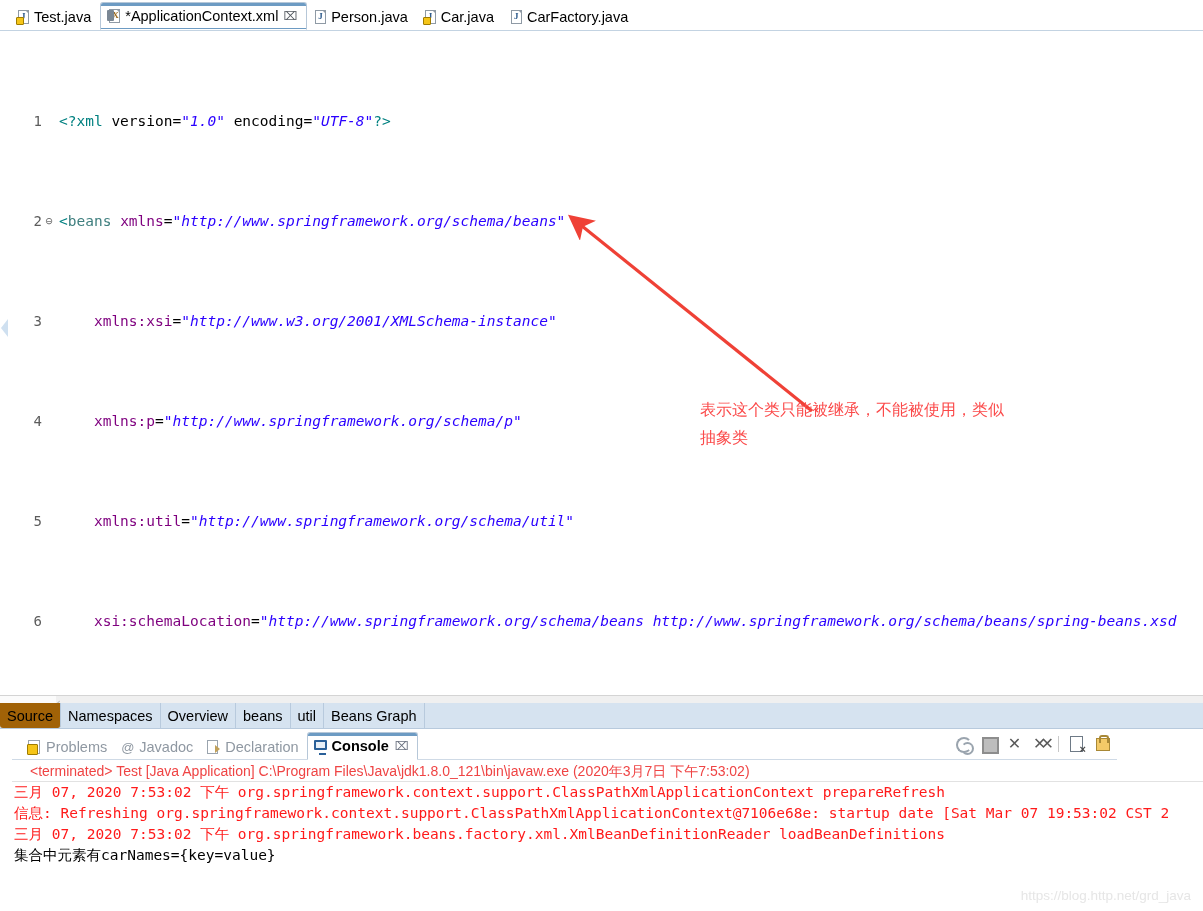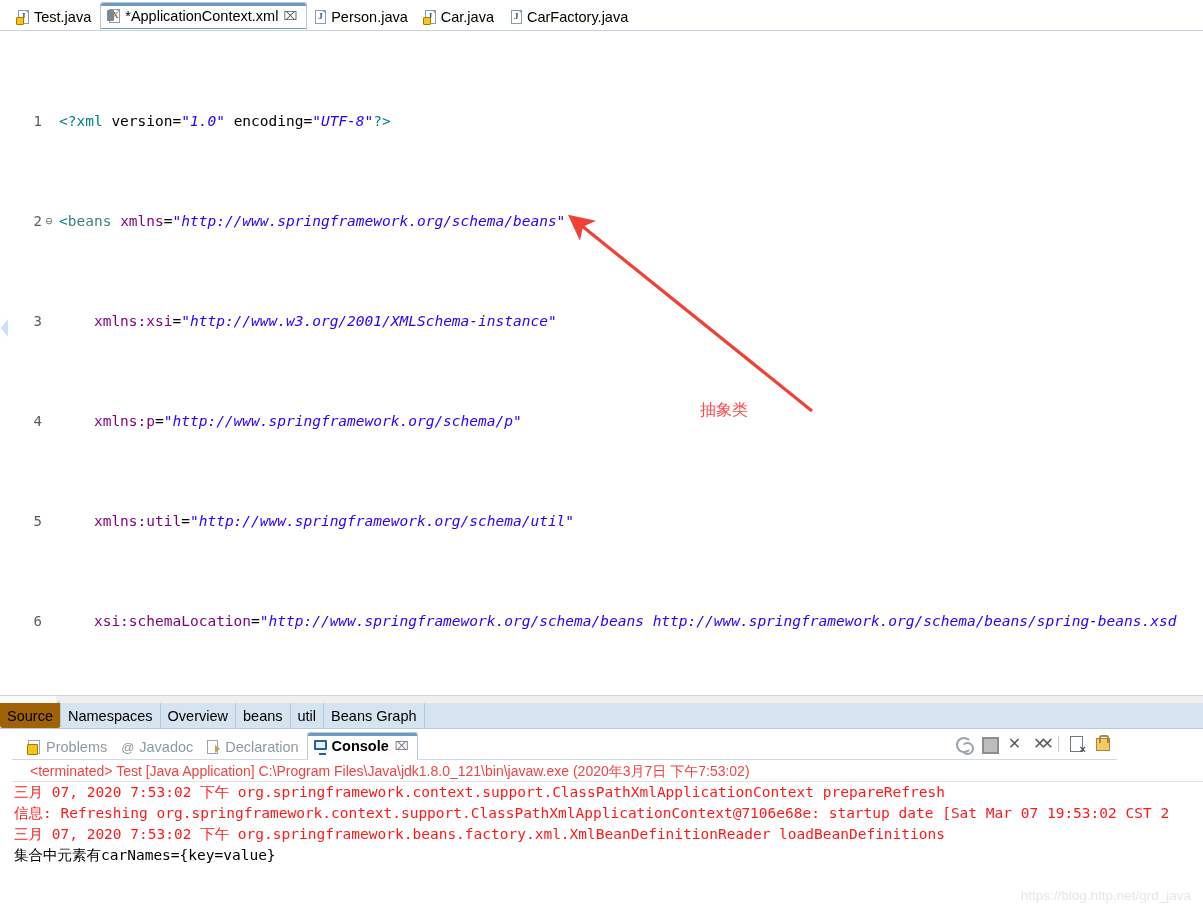--- a/index.html
+++ b/index.html
@@ -493,20 +493,21 @@
   <svg class="arrow-svg" width="1203" height="911">
     <defs>
       <marker id="ah" markerWidth="8" markerHeight="8" refX="6.4" refY="4" orient="auto">
         <path d="M0,0 L8,4 L0,8 L2,4 z" fill="#ef4136"></path>
       </marker>
     </defs>
     <path d="M812,411 L572,218" stroke="#ef4136" stroke-width="3.2" fill="none" marker-end="url(#ah)"></path>
   </svg>
 
   <div class="annot-text">
+    <div>表示这个类只能被继承，不能被使用，类似</div>
     <div>抽象类</div>
   </div>
 
   <div class="hscroll">
     <div class="corner-left"></div>
     <div class="left-arrow">‹</div>
   </div>
 
   <div class="form-tabs">
     <div class="ftab active">

